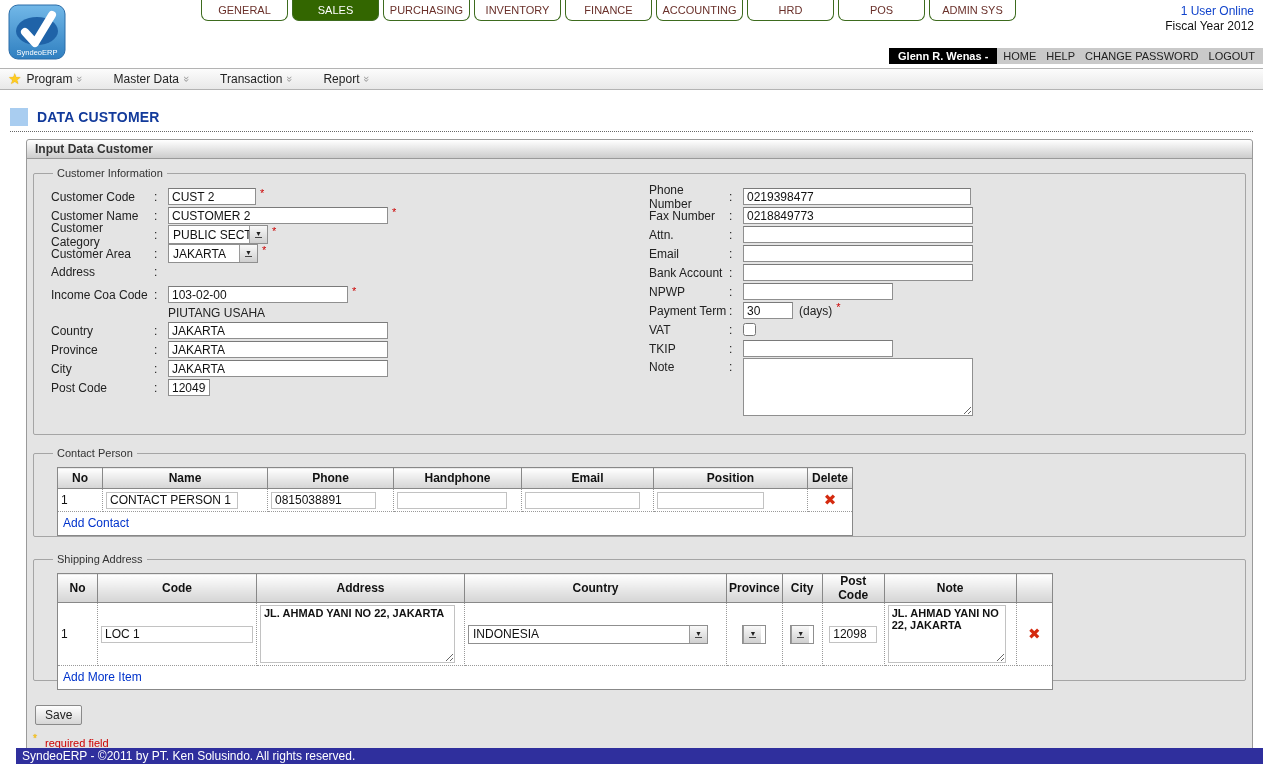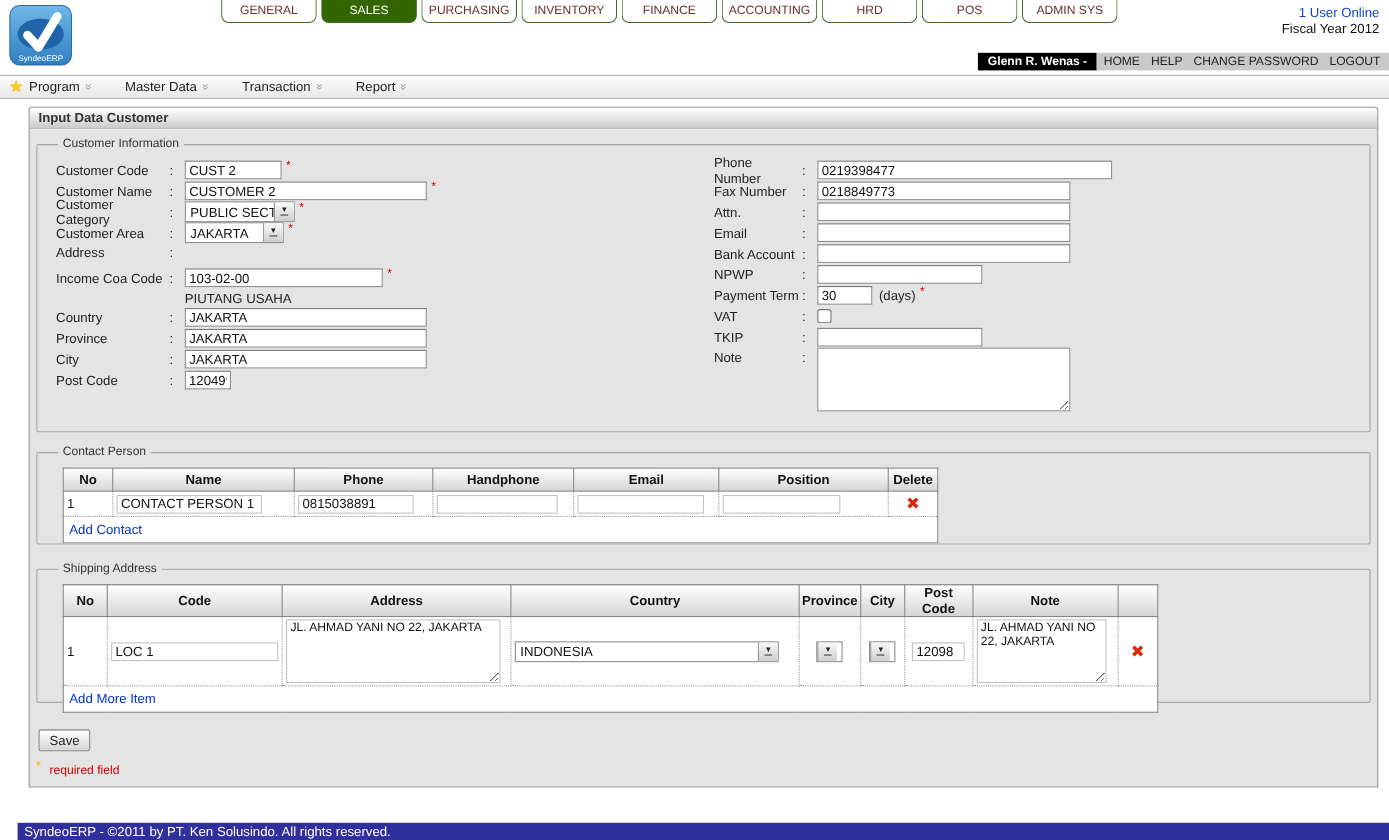--- a/index.html
+++ b/index.html
@@ -72,21 +72,21 @@
               display:flex; align-items:center; justify-content:center; cursor:pointer; flex:none; }
   .sel .btn i { font-style:normal; font-size:7px; color:#222; line-height:6px; border-bottom:1px solid #444; }
 
   
   table.grid { border-collapse:collapse; table-layout:fixed; background:#fff; border:1px solid #888; margin-left:6px; }
   table.grid th { background:linear-gradient(#ffffff,#d4d4d4); border:1px solid #888; font-size:12px;
                   font-weight:bold; color:#111; height:21px; padding:0 2px; }
   table.grid td { border:1px dotted #999; font-size:12px; color:#111; padding:2px 3px; background:#fff; vertical-align:middle; }
   td.cnum { padding-left:5px; }
   .ginput { border:1px solid #c2c2c2; height:17px; font-size:12px; padding:1px 3px; font-family:inherit; color:#111; }
-  .gtarea { border:1px solid #c2c2c2; font-size:11px; font-family:inherit; padding:1px 3px; color:#111; vertical-align:top; }
+  .gtarea { border:1px solid #c2c2c2; font-size:11px; font-family:inherit; padding:1px 3px; color:#111; vertical-align:top;font-weight:bold; }
   .delx { color:#d42a0f; font-size:15px; font-weight:bold; cursor:pointer; }
   td.cdel { text-align:center; }
   .addlink { color:#0033cc; font-size:12px; cursor:pointer; }
   tr.addrow td { border:1px dotted #999; padding:4px 3px 5px 5px; }
 
   
   .savebtn { margin:24px 0 0 2px; padding:2px 9px; font-size:12px; font-family:inherit; color:#222;
              background:linear-gradient(#fefefe,#d6d6d6); border:1px solid #8a8a8a; border-radius:2px; cursor:pointer; }
   .reqnote { margin-top:8px; font-size:11px; color:#cc0000; }
   .reqnote .star { vertical-align:super; font-size:10px; }
@@ -174,20 +174,24 @@
     <span>Transaction</span>
     <span class="chev">»</span>
   </span>
   <span class="menuitem">
     <span>Report</span>
     <span class="chev">»</span>
   </span>
 </div>
 
 <div class="content">
+  <div class="pagetitle">
+    <span class="bluesq"></span>
+    <h1>DATA CUSTOMER</h1>
+  </div>
 
   <div class="panel">
     <div class="panelhdr">Input Data Customer</div>
     <div class="panelbody">
 
       <fieldset class="fs-cust">
         <legend>Customer Information</legend>
         <div class="cols">
 
           <div class="leftcol">
@@ -255,21 +259,21 @@
               <span class="flabel">Post Code</span>
                 <span class="fcolon"></span>
               <input class="tinput" style="width: 42px;" value="120499">
             </div>
           </div>
 
           <div class="rightcol">
             <div class="frow">
               <span class="rlabel">Phone Number</span>
                 <span class="fcolon"></span>
-              <input class="tinput" style="width: 268px;" value="0219398477">
+              <input class="tinput" style="width: 228px;" value="0219398477">
             </div>
             <div class="frow">
               <span class="rlabel">Fax Number</span>
                 <span class="fcolon"></span>
               <input class="tinput" style="width: 230px;" value="0218849773">
             </div>
             <div class="frow">
               <span class="rlabel">Attn.</span>
                 <span class="fcolon"></span>
               <input class="tinput" style="width: 230px;" value="">

